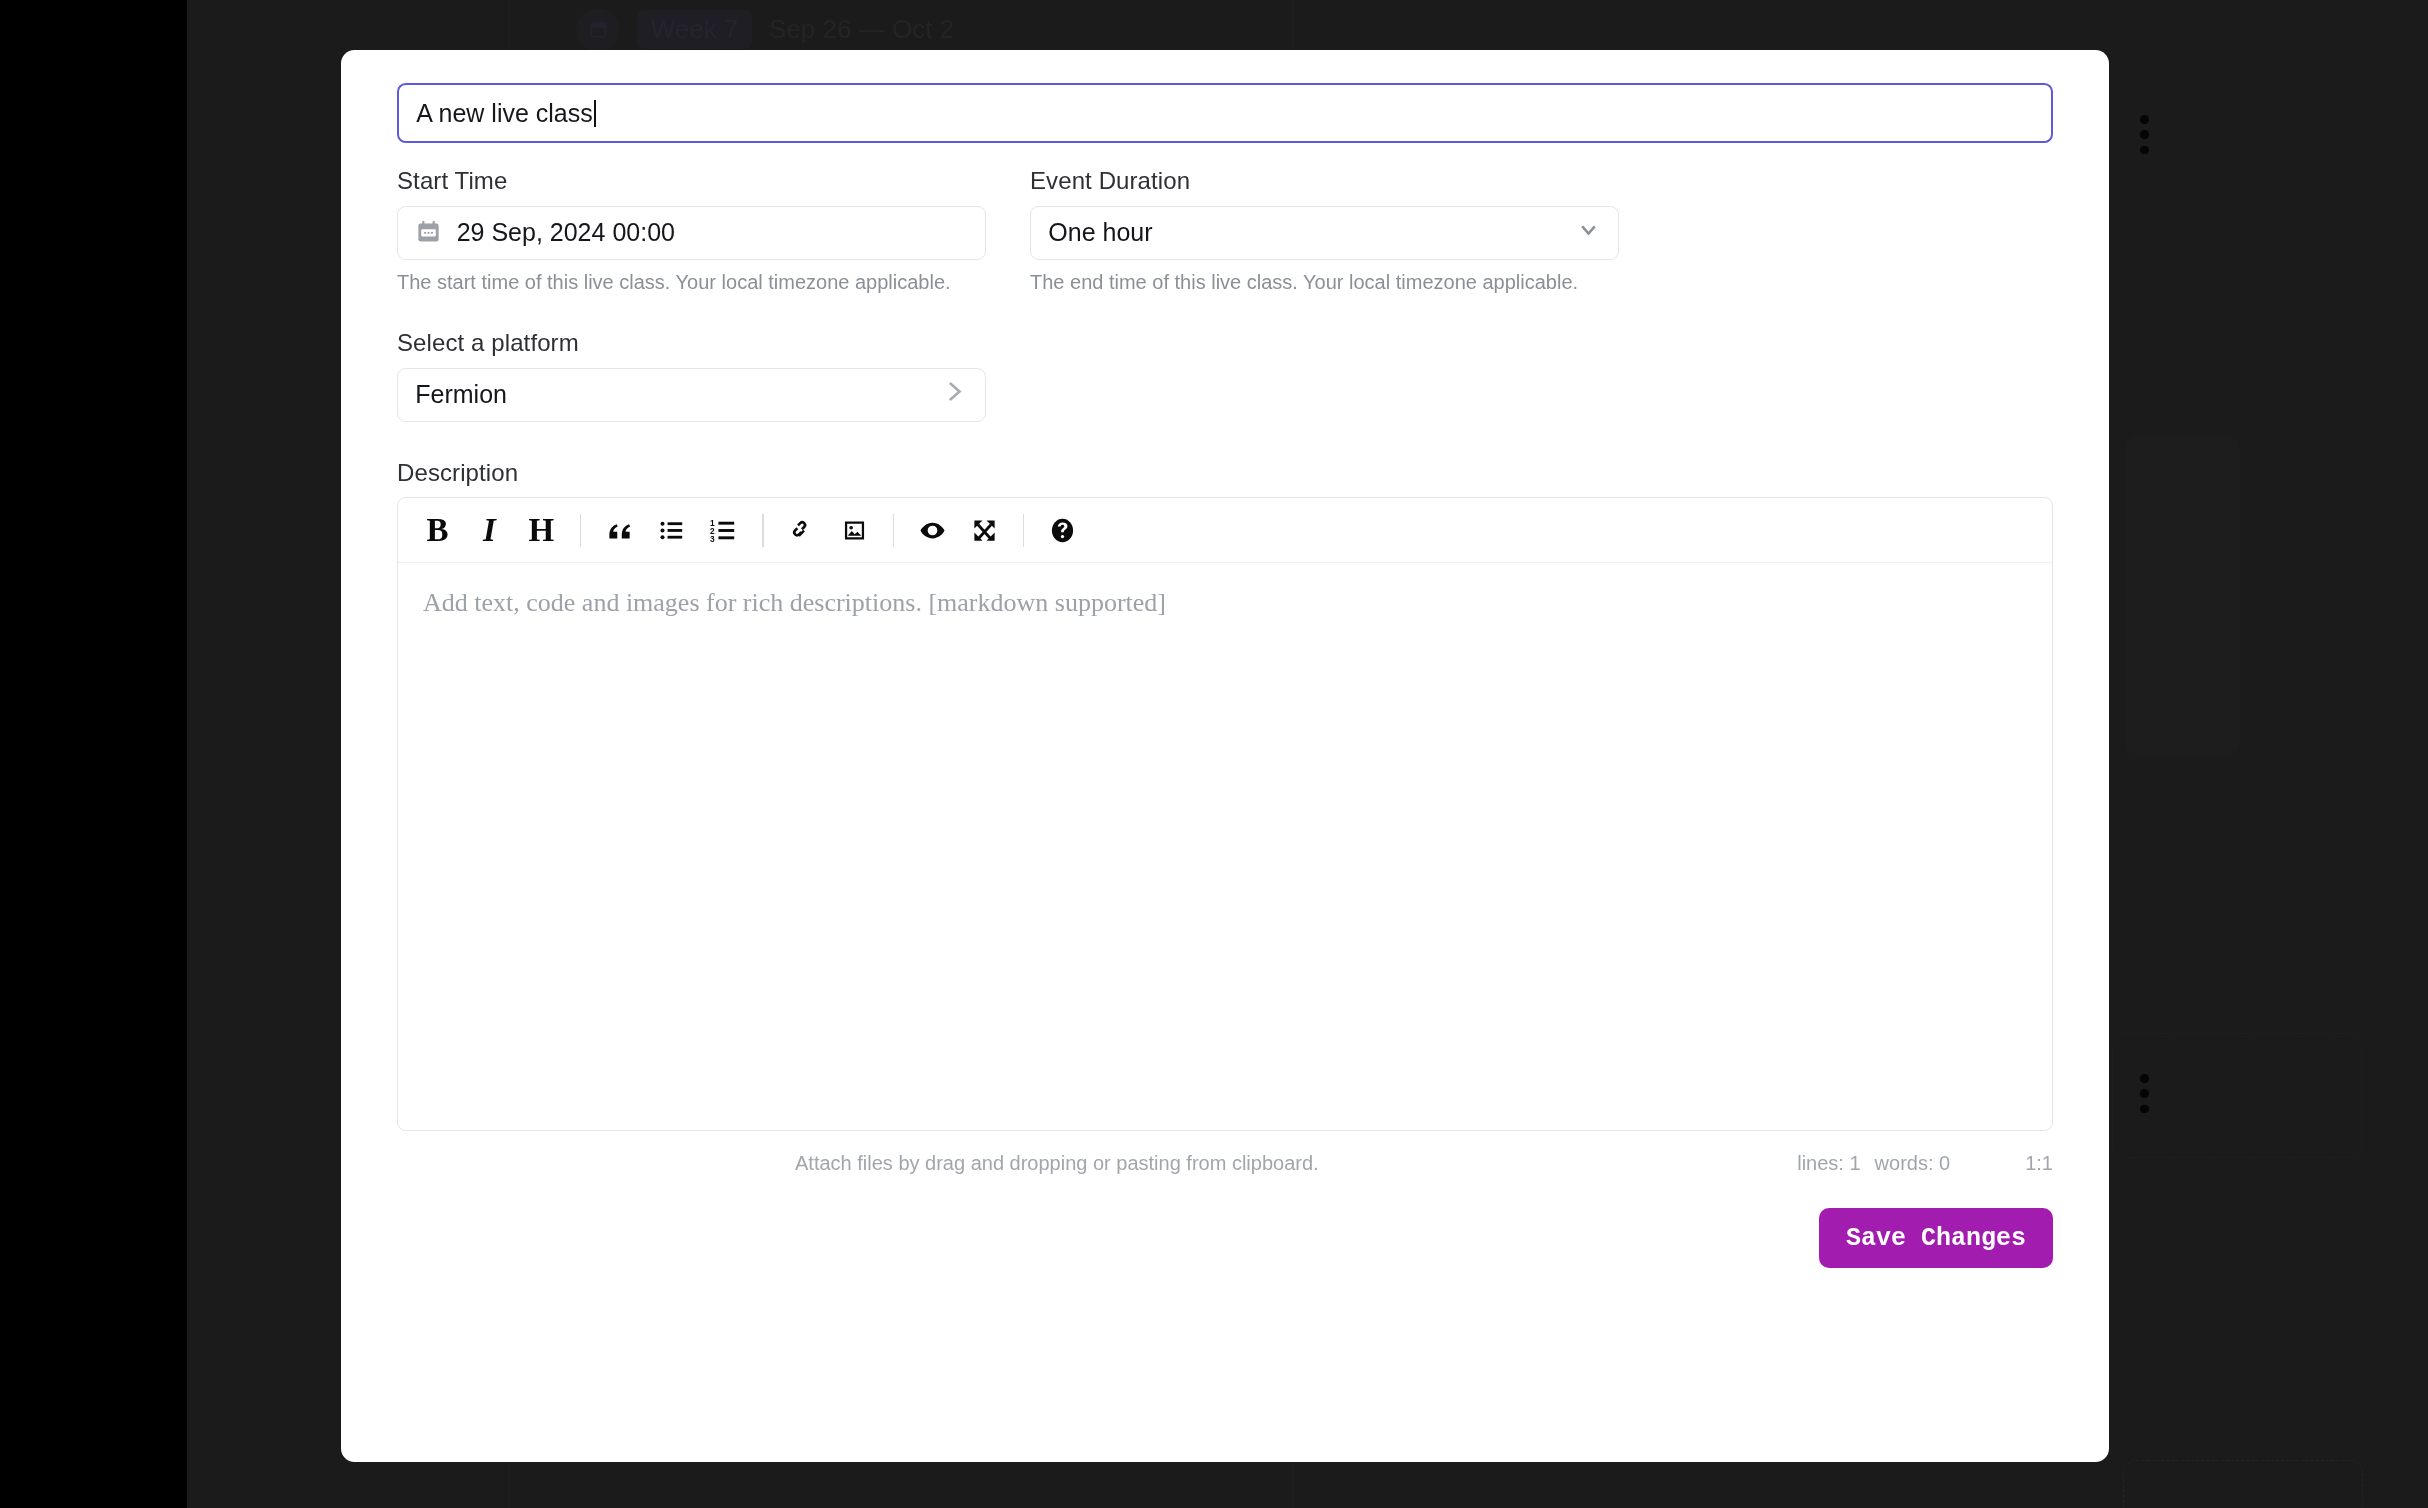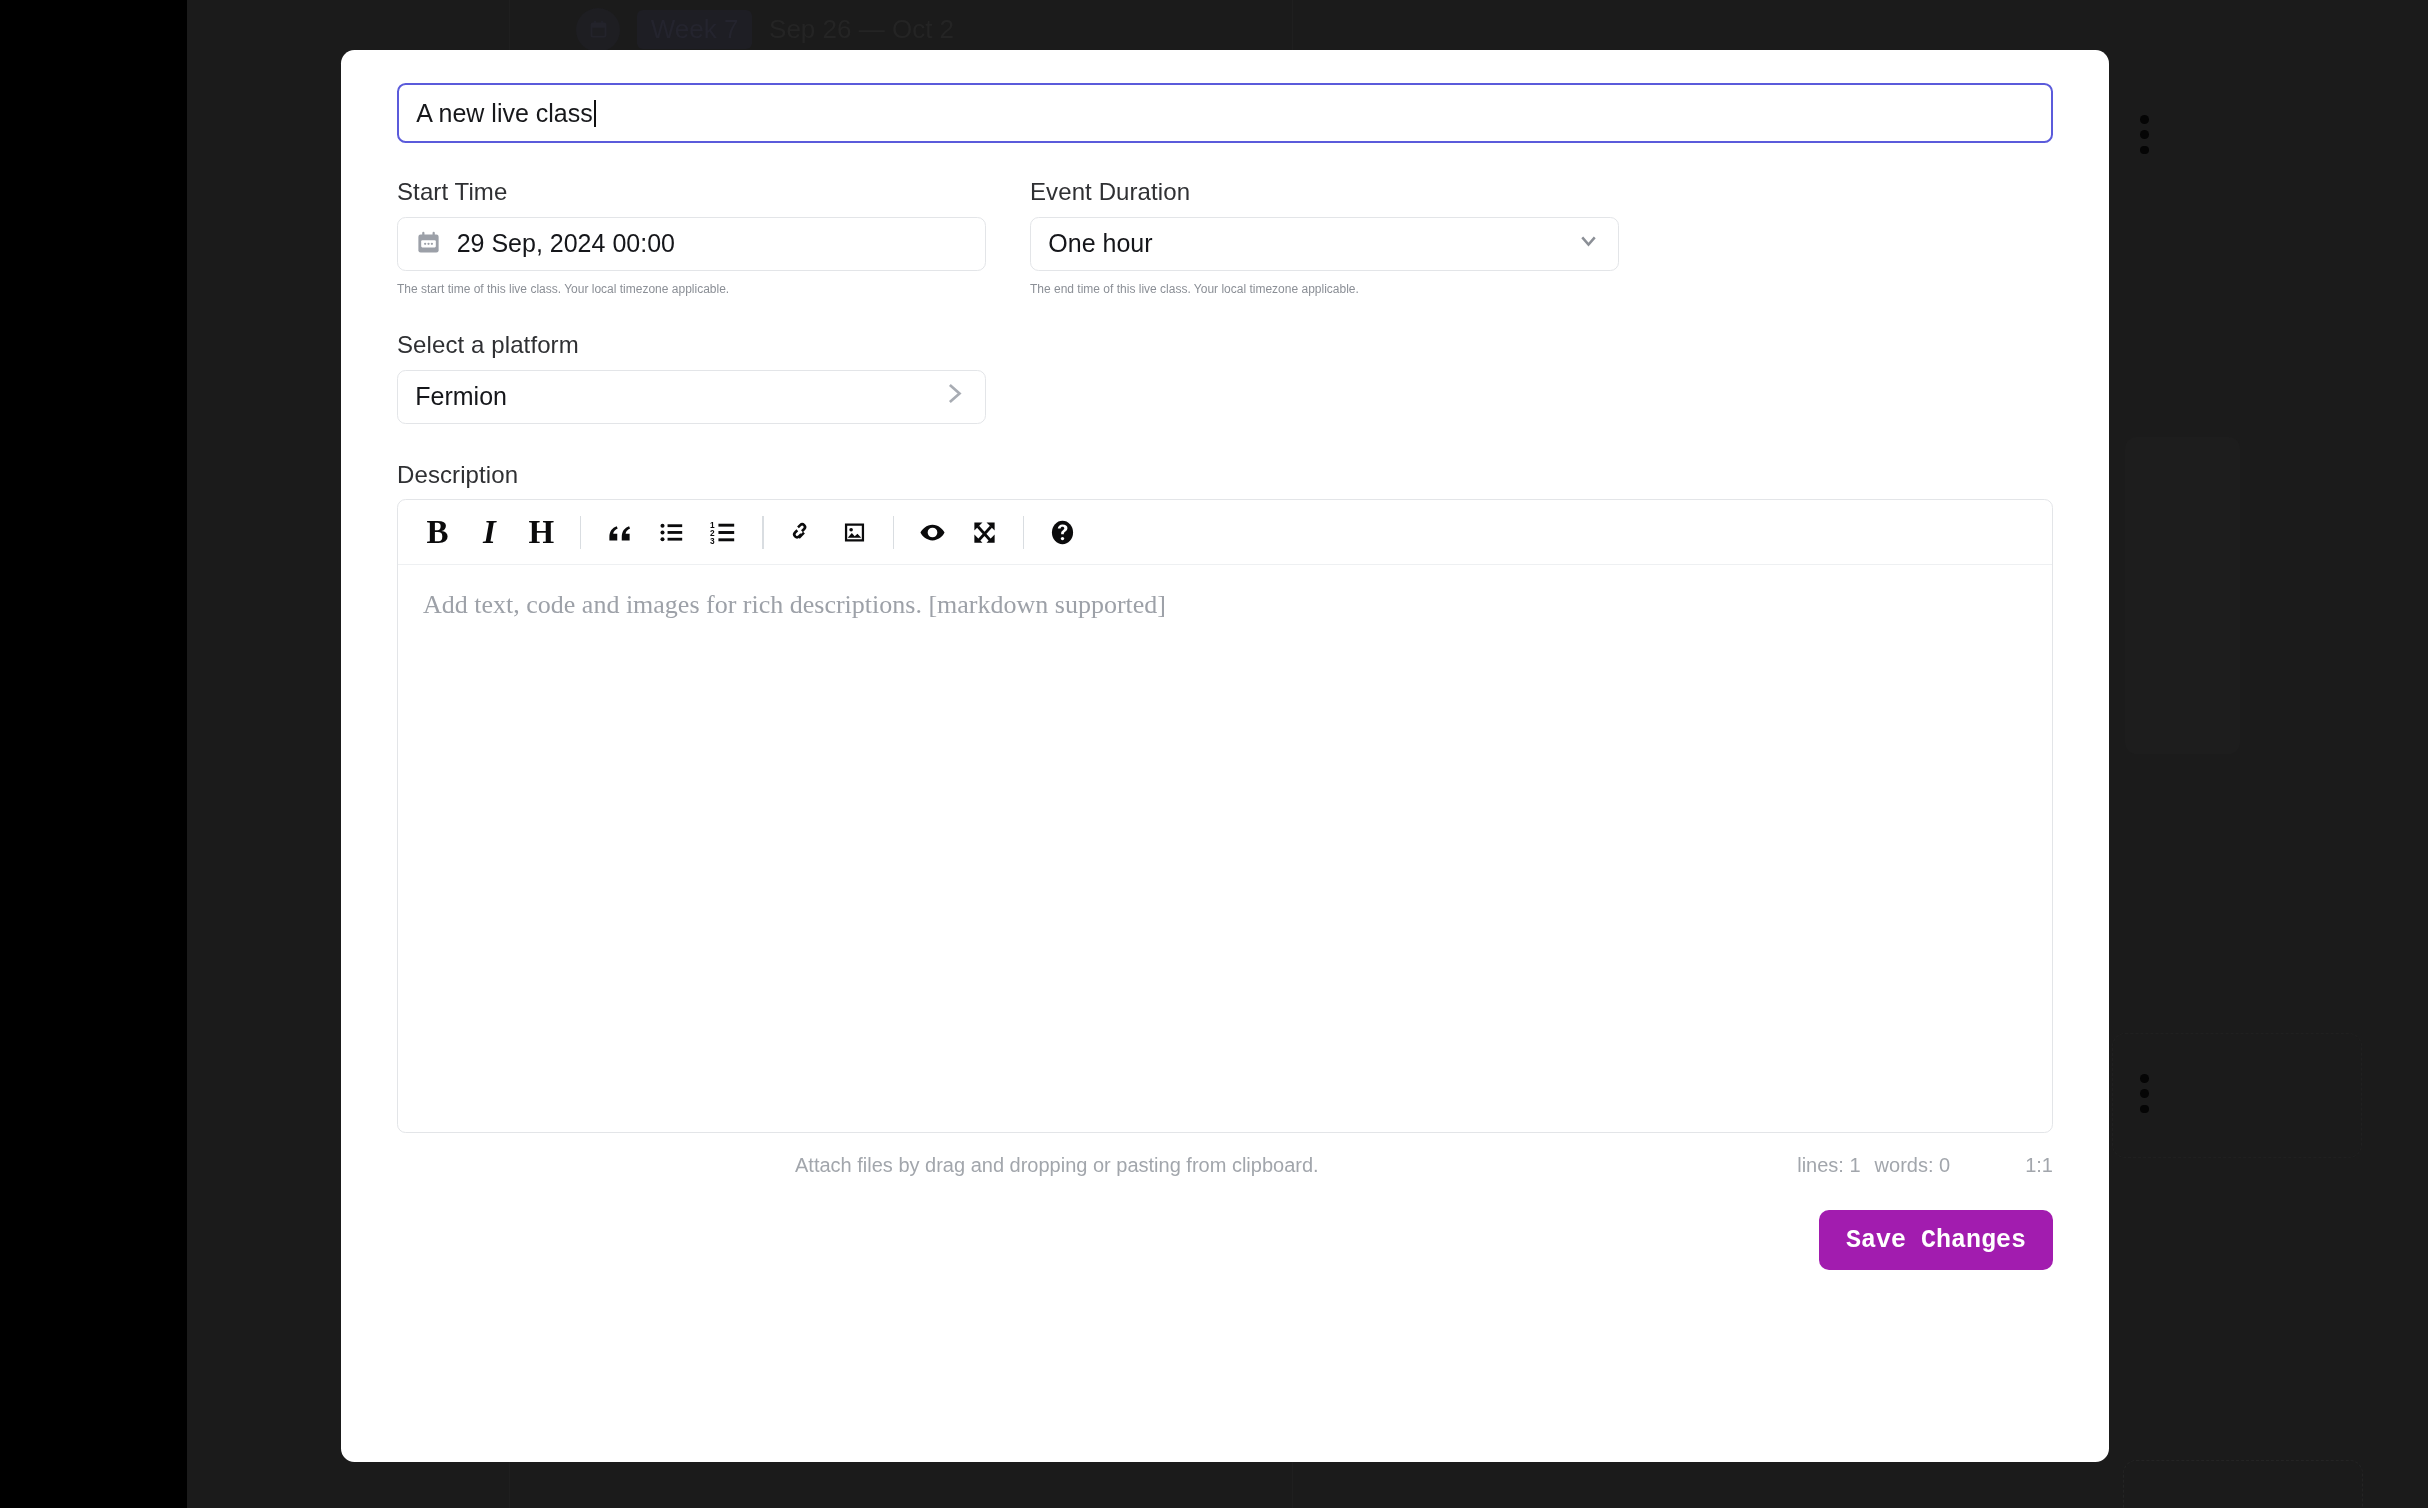--- a/index.html
+++ b/index.html
@@ -81,37 +81,37 @@
     font-size: 25px; color: #17181b;
     font-family: "Liberation Sans", sans-serif;
     outline: none; background: #fff;
     display: flex; align-items: center;
   }
   .caret {
     display: inline-block; width: 1.9px; height: 27px;
     background: #111; margin-left: 1px;
   }
 
-  .two-col { display: flex; gap: 44px; margin-top: 35px; }
+  .two-col { display: flex; gap: 44px; margin-top: 24px; }
   .col { width: 589px; }
 
   .box {
     width: 100%; height: 54px;
     border: 1.4px solid #e3e5e8;
     border-radius: 8.6px;
     background: #fff;
     display: flex; align-items: center;
     padding: 0 17.3px;
     font-size: 25px; color: #15161a;
   }
   .box.has-chevron { justify-content: space-between; }
   .cal-glyph { width: 27px; height: 27px; margin-right: 14.4px; flex: 0 0 auto; }
   .cal-glyph svg { width: 27px; height: 27px; display: block; }
   .help-text {
-    margin-top: 11.5px; font-size: 12px; color: #8b8f96;
+    margin-top: 11.5px; font-size: 20px; color: #8b8f96;
   }
   .chevron-down svg { width: 25px; height: 25px; stroke: #8b8f96; fill: none; stroke-width: 2.4; }
   .chevron-right svg { width: 29px; height: 29px; stroke: #a8acb3; fill: none; stroke-width: 2.2; }
 
   .platform-block { margin-top: 35px; width: 589px; }
 
   .desc-block { margin-top: 37px; }
   .editor {
     border: 1.4px solid #e3e5e8;
     border-radius: 8.6px;

